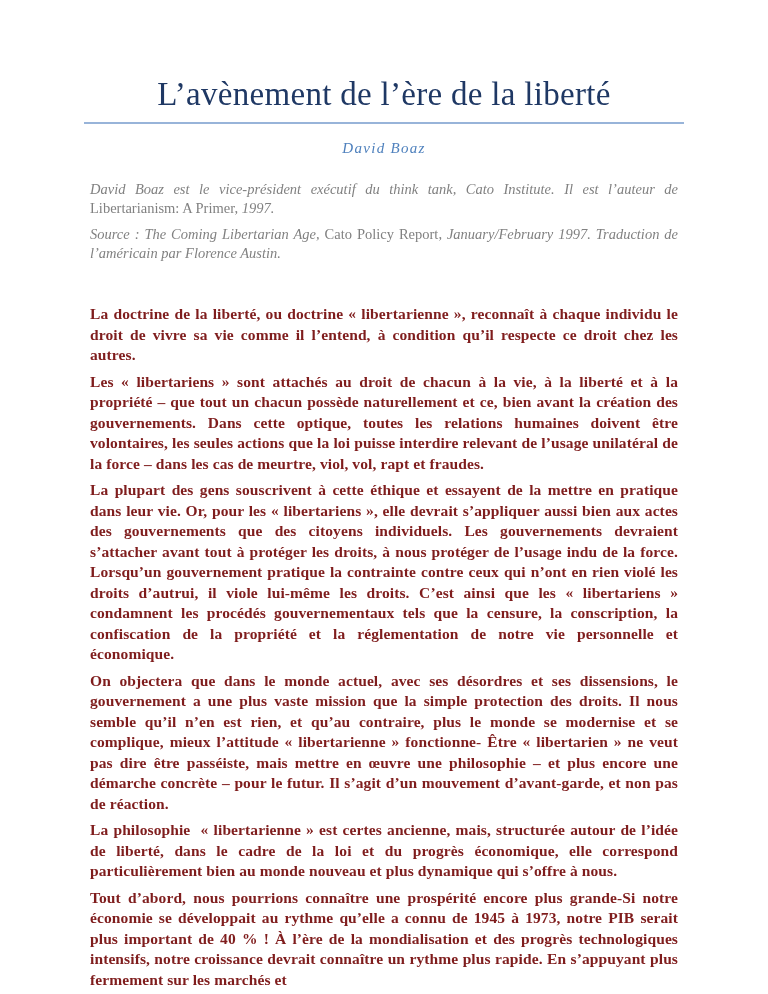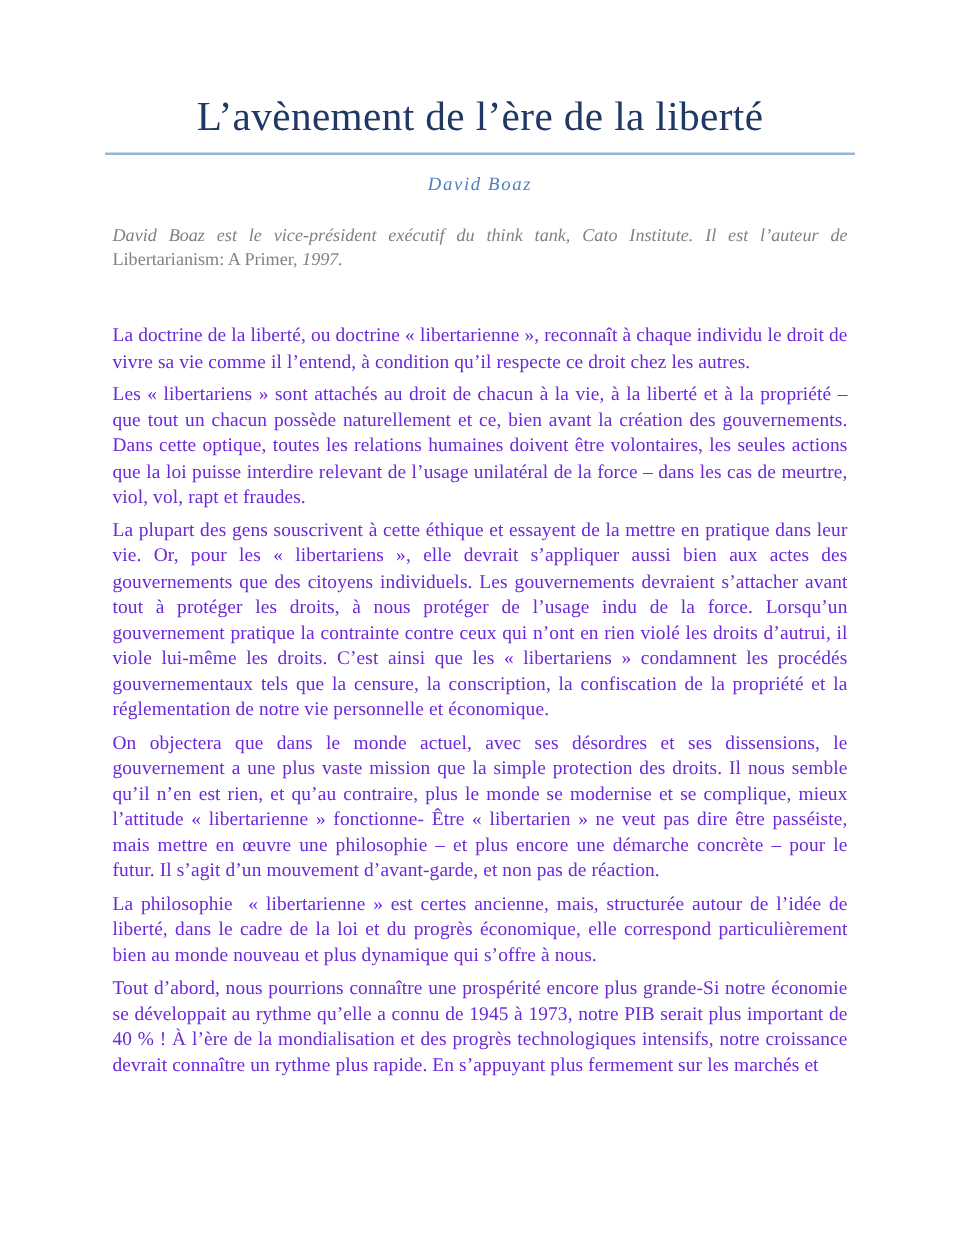--- a/index.html
+++ b/index.html
@@ -50,40 +50,42 @@
   .intro-para.first { margin-top: 22px; }
   .intro-para.second { margin-top: 8px; }
   .intro-para .it { font-style: italic; }
   .intro-para .rm { font-style: normal; }
   .doc-body {
     width: 588px;
     margin: 42px 0 0 90px;
   }
   .doc-body p {
     margin: 0 0 6px 0;
-    color: #6d28d9;
+    color: #7f1d1d;
     font-size: 15.5px;
     line-height: 20.5px;
     text-align: justify;
     letter-spacing: 0.1px;
+    font-weight: bold;
   }
 </style>
 </head>
 <body>
 
 <div class="page">
 
   <div class="doc-header">
     <h1 class="doc-title">L’avènement de l’ère de la liberté</h1>
   </div>
 
   <p class="doc-author">David Boaz</p>
 
   <p class="intro-para first"><span class="it">David Boaz est le vice-président exécutif du think tank, Cato Institute. Il est l’auteur de </span><span class="rm">Libertarianism: A Primer</span><span class="rm">, </span><span class="it">1997.</span></p>
 
+  <p class="intro-para second"><span class="it">Source&nbsp;: The Coming Libertarian Age, </span><span class="rm">Cato Policy Report</span><span class="rm">, </span><span class="it">January/February 1997. Traduction de l’américain par Florence Austin.</span></p>
 
   <div class="doc-body">
     <p>La doctrine de la liberté, ou doctrine «&nbsp;libertarienne&nbsp;», reconnaît à chaque individu le droit de vivre sa vie comme il l’entend, à condition qu’il respecte ce droit chez les autres.</p>
     <p>Les «&nbsp;libertariens&nbsp;» sont attachés au droit de chacun à la vie, à la liberté et à la propriété – que tout un chacun possède naturellement et ce, bien avant la création des gouvernements. Dans cette optique, toutes les relations humaines doivent être volontaires, les seules actions que la loi puisse interdire relevant de l’usage unilatéral de la force – dans les cas de meurtre, viol, vol, rapt et fraudes.</p>
     <p>La plupart des gens souscrivent à cette éthique et essayent de la mettre en pratique dans leur vie. Or, pour les «&nbsp;libertariens&nbsp;», elle devrait s’appliquer aussi bien aux actes des gouvernements que des citoyens individuels. Les gouvernements devraient s’attacher avant tout à protéger les droits, à nous protéger de l’usage indu de la force. Lorsqu’un gouvernement pratique la contrainte contre ceux qui n’ont en rien violé les droits d’autrui, il viole lui-même les droits. C’est ainsi que les «&nbsp;libertariens&nbsp;» condamnent les procédés gouvernementaux tels que la censure, la conscription, la confiscation de la propriété et la réglementation de notre vie personnelle et économique.</p>
     <p>On objectera que dans le monde actuel, avec ses désordres et ses dissensions, le gouvernement a une plus vaste mission que la simple protection des droits. Il nous semble qu’il n’en est rien, et qu’au contraire, plus le monde se modernise et se complique, mieux l’attitude «&nbsp;libertarienne&nbsp;» fonctionne- Être «&nbsp;libertarien&nbsp;» ne veut pas dire être passéiste, mais mettre en œuvre une philosophie – et plus encore une démarche concrète – pour le futur. Il s’agit d’un mouvement d’avant-garde, et non pas de réaction.</p>
     <p>La philosophie &nbsp;«&nbsp;libertarienne&nbsp;» est certes ancienne, mais, structurée autour de l’idée de liberté, dans le cadre de la loi et du progrès économique, elle correspond particulièrement bien au monde nouveau et plus dynamique qui s’offre à nous.</p>
     <p>Tout d’abord, nous pourrions connaître une prospérité encore plus grande-Si notre économie se développait au rythme qu’elle a connu de 1945 à 1973, notre PIB serait plus important de 40&nbsp;%&nbsp;! À l’ère de la mondialisation et des progrès technologiques intensifs, notre croissance devrait connaître un rythme plus rapide. En s’appuyant plus fermement sur les marchés et</p>
   </div>
 

